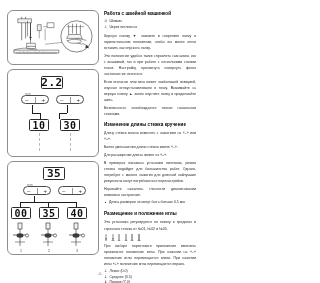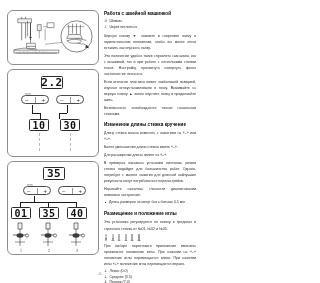--- a/index.html
+++ b/index.html
@@ -205,21 +205,21 @@
         <span class="sep"></span>
         <span>+</span>
       </div>
 
       <div class="lead lead-v" style="left:26px;top:34px;height:6px;"></div>
       <div class="lead lead-h" style="left:12px;top:39.5px;width:56px;"></div>
       <div class="lead lead-v" style="left:12px;top:39.5px;height:5px;"></div>
       <div class="lead lead-v" style="left:40px;top:39.5px;height:5px;"></div>
       <div class="lead lead-v" style="left:68px;top:39.5px;height:5px;"></div>
 
-      <div class="lcd lcd-sm" style="left:3px;top:45px;">01</div>
+      <div class="lcd lcd-sm" style="left:3px;top:45px;">00</div>
       <div class="lcd lcd-sm" style="left:31px;top:45px;">35</div>
       <div class="lcd lcd-sm" style="left:59px;top:45px;">40</div>
 
       <div class="needle-dia" style="left:1px;top:60px;">
         <svg viewBox="0 0 24 26">
           <g stroke="#2b2b2b" fill="none" stroke-width="0.6">
             <rect x="9" y="1" width="4" height="6" fill="#f0f0f0"></rect>
             <path d="M11 7 L11 24"></path>
             <path d="M4 13 L18 13" stroke-width="0.7"></path>
             <ellipse cx="11" cy="13.5" rx="3.4" ry="2.2" fill="#3a3a3a" stroke="none"></ellipse>

